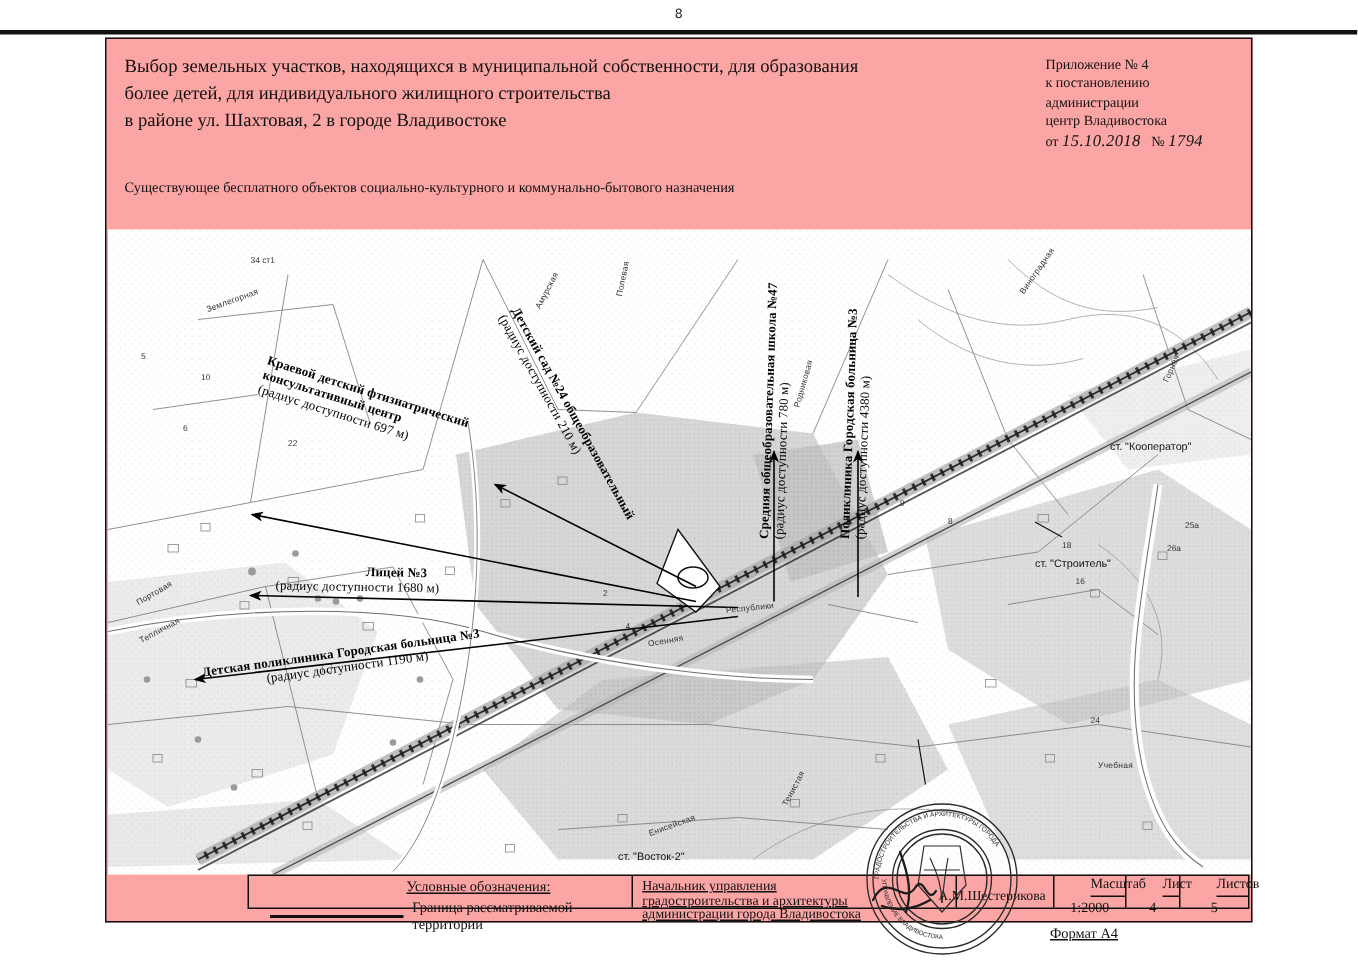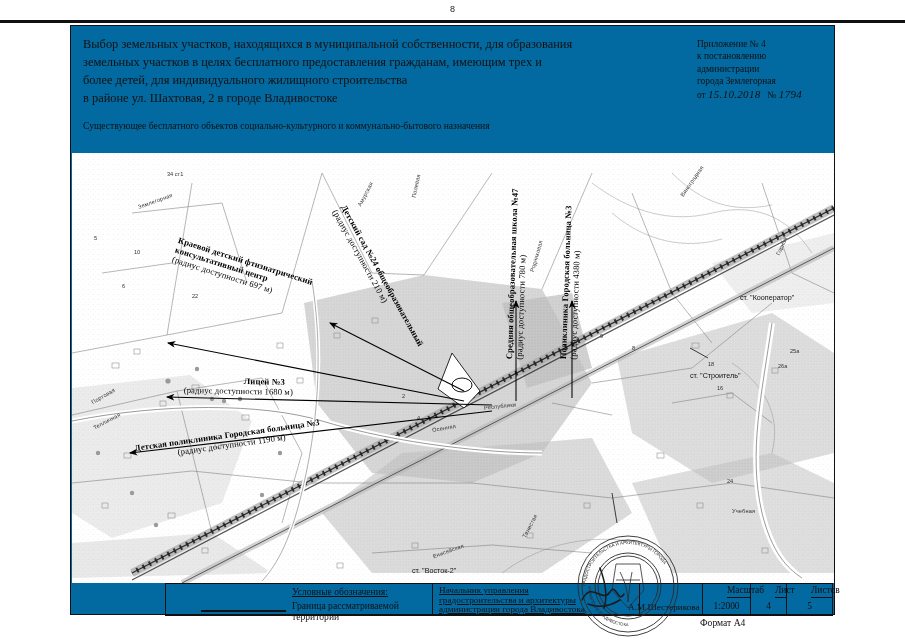--- a/index.html
+++ b/index.html
@@ -3,21 +3,21 @@
 <meta charset="utf-8">
 <style>
   html,body{margin:0;padding:0;background:#fff;}
   body{width:905px;height:640px;font-family:"Liberation Serif",serif;color:#111;overflow:hidden;position:relative;}
 
   
   .page-num{position:absolute;left:0;top:4px;width:905px;text-align:center;font-size:9px;color:#222;font-family:"Liberation Sans",sans-serif;}
   .top-rule{position:absolute;left:0;top:20px;width:905px;height:3px;background:#111;}
 
   
-  .sheet{position:absolute;left:70px;top:25px;width:765px;height:590px;border:1.6px solid #111;background:#0369a1;box-sizing:border-box;}
+  .sheet{position:absolute;left:70px;top:25px;width:765px;height:590px;border:1.6px solid #111;background:#fca5a5;box-sizing:border-box;}
 
   
   .header{position:absolute;left:0;top:0;width:765px;height:105px;box-sizing:border-box;}
   .title-block{position:absolute;left:12px;top:10px;width:555px;}
   .title-block p{margin:0 0 1px 0;font-size:12.4px;line-height:17px;text-align:justify;}
   .title-block p.nojust{text-align:left;}
   .subtitle{position:absolute;left:12px;top:94px;width:600px;font-size:9.6px;line-height:12px;}
 
   .approval{position:absolute;left:626px;top:12px;width:132px;font-size:9.4px;line-height:12.4px;}
   .approval .hand{font-family:"Liberation Serif",serif;font-style:italic;font-size:11px;letter-spacing:.3px;}
@@ -31,63 +31,62 @@
   .street{font-size:5.6px;color:#333;letter-spacing:.2px;}
   .stname{font-size:7.2px;color:#111;}
   .housenum{font-size:5.6px;color:#333;}
 
   .callout{position:absolute;white-space:nowrap;font-family:"Liberation Serif",serif;color:#000;}
   .callout .l1{display:block;font-size:8.6px;font-weight:600;line-height:10px;letter-spacing:.1px;}
   .callout .l2{display:block;font-size:8.6px;line-height:10px;letter-spacing:.1px;}
 
   
   .tbl{position:absolute;left:1px;top:557px;width:762px;height:31px;box-sizing:border-box;}
-  .tbl-inner{position:absolute;left:93px;top:0;width:668px;height:33px;border:1.4px solid #111;box-sizing:border-box;display:flex;padding-left:21px;}
+  .tbl-inner{position:absolute;left:93px;top:0;width:668px;height:23px;border:1.4px solid #111;box-sizing:border-box;display:flex;}
   .c-legend{width:290px;border-right:1.4px solid #111;box-sizing:border-box;position:relative;}
   .leg-title{position:absolute;left:105px;top:2px;font-size:9.6px;text-decoration:underline;}
   .leg-row{position:absolute;left:14px;top:16px;display:flex;align-items:center;gap:6px;}
   .leg-line{display:inline-block;width:95px;height:2px;background:#111;}
   .leg-text{font-size:9.6px;}
   .c-sign{width:243px;border-right:1.4px solid #111;box-sizing:border-box;padding:2px 0 0 6px;position:relative;}
   .c-sign div{font-size:9.2px;line-height:9.6px;text-decoration:underline;}
   .c-name{width:74px;border-right:1.4px solid #111;box-sizing:border-box;position:relative;}
   .c-name span{position:absolute;left:-12px;bottom:3px;font-size:9.2px;white-space:nowrap;}
   .col{box-sizing:border-box;text-align:center;position:relative;}
   .col .h{font-size:9.4px;border-bottom:1.4px solid #111;height:13px;line-height:13px;margin-left:24px;}
   .col .v{font-size:9.4px;height:16px;line-height:16px;}
   .c-scale{width:48px;border-right:1.4px solid #111;}
   .c-sheet{width:36px;border-right:1.4px solid #111;}
   .c-sheets{width:45px;}
 
-  .format{position:absolute;left:700px;top:617px;font-size:9.6px;font-family:"Liberation Serif",serif;}
+  .format{position:absolute;left:700px;top:617px;font-size:9.6px;font-family:"Liberation Serif",serif;text-decoration:underline;}
 
   
   .seal{position:absolute;left:576px;top:534px;width:104px;height:104px;pointer-events:none;}
 </style>
 </head>
 <body>
 
 <div class="page-num">8</div>
 <div class="top-rule"></div>
 
 <div class="sheet">
 
   <div class="header">
     <div class="title-block">
       <p>Выбор земельных участков, находящихся в муниципальной собственности, для образования</p>
-      <p>земельных участков в целях бесплатного предоставления гражданам, имеющим трех и</p>
       <p class="nojust">более детей, для индивидуального жилищного строительства</p>
       <p class="nojust">в районе ул. Шахтовая, 2 в городе Владивостоке</p>
     </div>
     <div class="subtitle">Существующее бесплатного объектов социально-культурного и коммунально-бытового назначения</div>
 
     <div class="approval">
       <div>Приложение № 4</div>
       <div>к постановлению администрации</div>
-      <div>города Землегорная</div>
+      <div>центр Владивостока</div>
       <div>
         <span>от</span>
         <span class="hand">15.10.2018</span>
         &nbsp;
         <span>№</span>
         <span class="hand">1794</span>
       </div>
     </div>
   </div>
 

